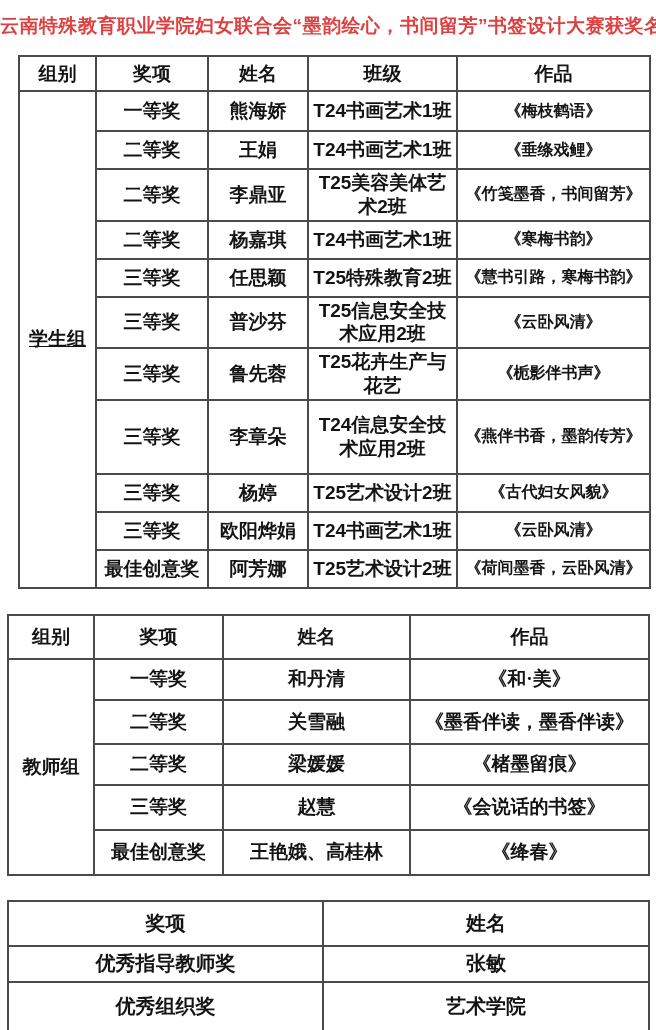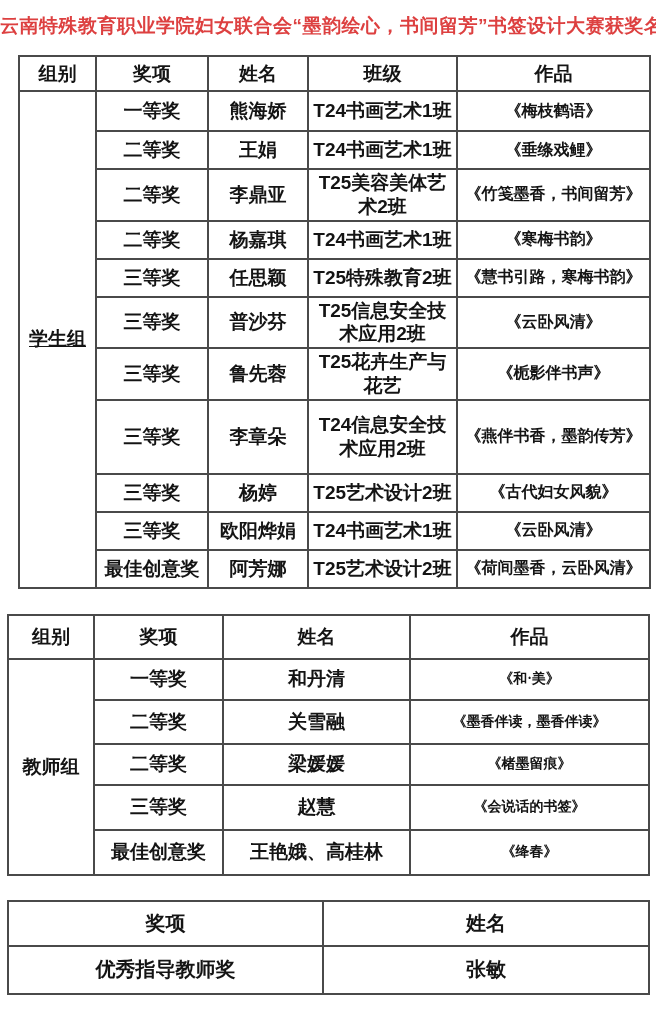--- a/index.html
+++ b/index.html
@@ -40,33 +40,33 @@
   .t1 .c-group { font-size: 19px; text-decoration: underline; }
   .t1 tr.hdr   { height: 35px; }
   .t1 tr.r-std { height: 38px; }
   .t1 tr.r1    { height: 40px; }
   .t1 tr.r6    { height: 42px; }
   .t1 tr.r8    { height: 74px; }
   
   .t2 { margin: 25px 0 0 7px; width: 641px; }
   .t2 th { font-size: 19px; }
   .t2 .c-award, .t2 .c-name, .t2 .c-group { font-size: 19px; }
-  .t2 .c-work { font-size: 14px; white-space: nowrap; font-family: Liberation Serif, serif; }
+  .t2 .c-work { font-size: 19px; white-space: nowrap; font-family: Liberation Serif, serif; }
   .t2 tr.hdr { height: 44px; }
   .t2 tr.ra { height: 41px; }
   .t2 tr.rb { height: 44px; }
   .t2 tr.rc { height: 41px; }
   .t2 tr.rd { height: 45px; }
   .t2 tr.re { height: 45px; }
   
   .t3 { margin: 24px 0 0 7px; width: 641px; }
   .t3 th { font-size: 20px; }
   .t3 td { font-size: 20px; }
   .t3 tr.hdr { height: 45px; }
-  .t3 tr.ra  { height: 48px; }
+  .t3 tr.ra  { height: 36px; }
   .t3 tr.rb  { height: 50px; }
 </style>
 </head>
 <body>
 
 <div class="title">云南特殊教育职业学院妇女联合会“墨韵绘心，书间留芳”书签设计大赛获奖名单</div>
 
 <table class="t1">
   <colgroup>
     <col style="width:77px">
@@ -203,14 +203,18 @@
   </colgroup>
   <tbody>
       <tr class="hdr">
     <th>奖项</th>
     <th>姓名</th>
   </tr>
   <tr class="ra">
     <td>优秀指导教师奖</td>
     <td>张敏</td>
   </tr>
+  <tr class="rb">
+    <td>优秀组织奖</td>
+    <td>艺术学院</td>
+  </tr>
 </tbody>
   </table>
 
 </body></html>

